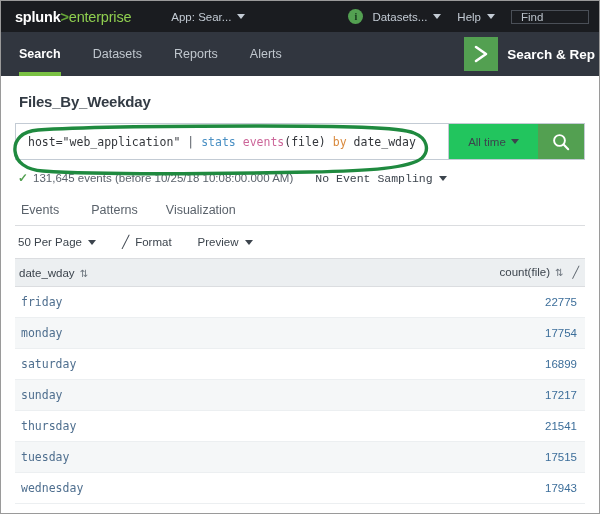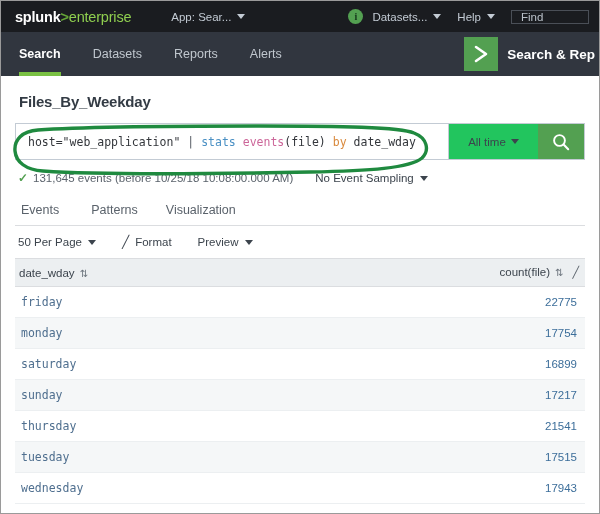--- a/index.html
+++ b/index.html
@@ -222,20 +222,21 @@
     color: #53a051;
     font-size: 12px;
     margin-right: 5px;
     font-weight: bold;
   }
   .sampling {
     margin-left: 22px;
     color: #3c444d;
     display: flex;
     align-items: center;
+    font-family: Liberation Mono, monospace;
   }
   .sampling .caret { border-top-color: #3c444d; }
 
   
   .tabs {
     display: flex;
     border-bottom: 1px solid #dbdde0;
     padding-left: 3px;
   }
   .tab {

